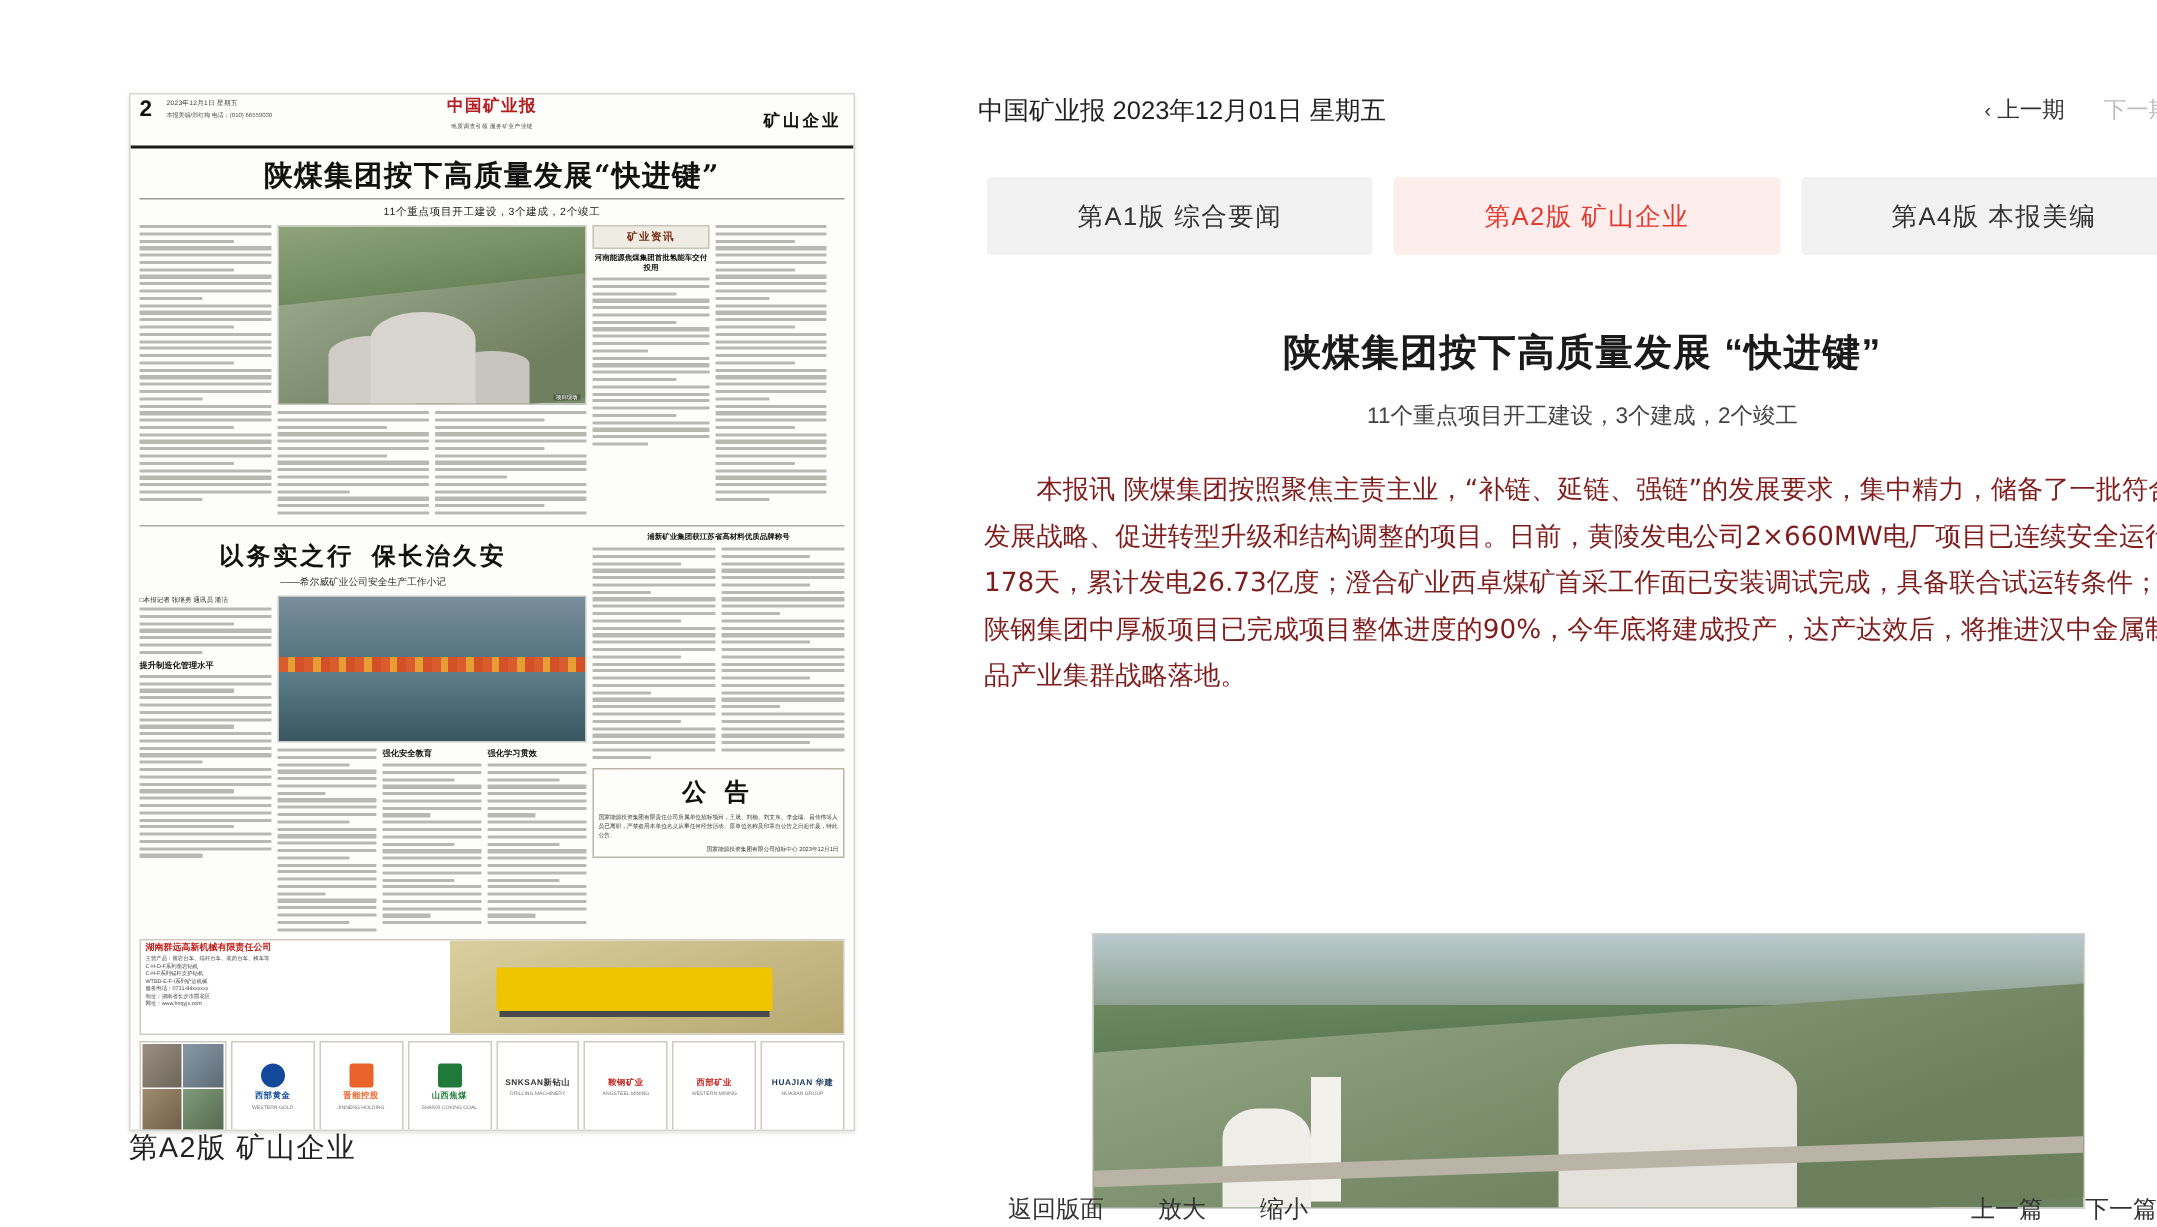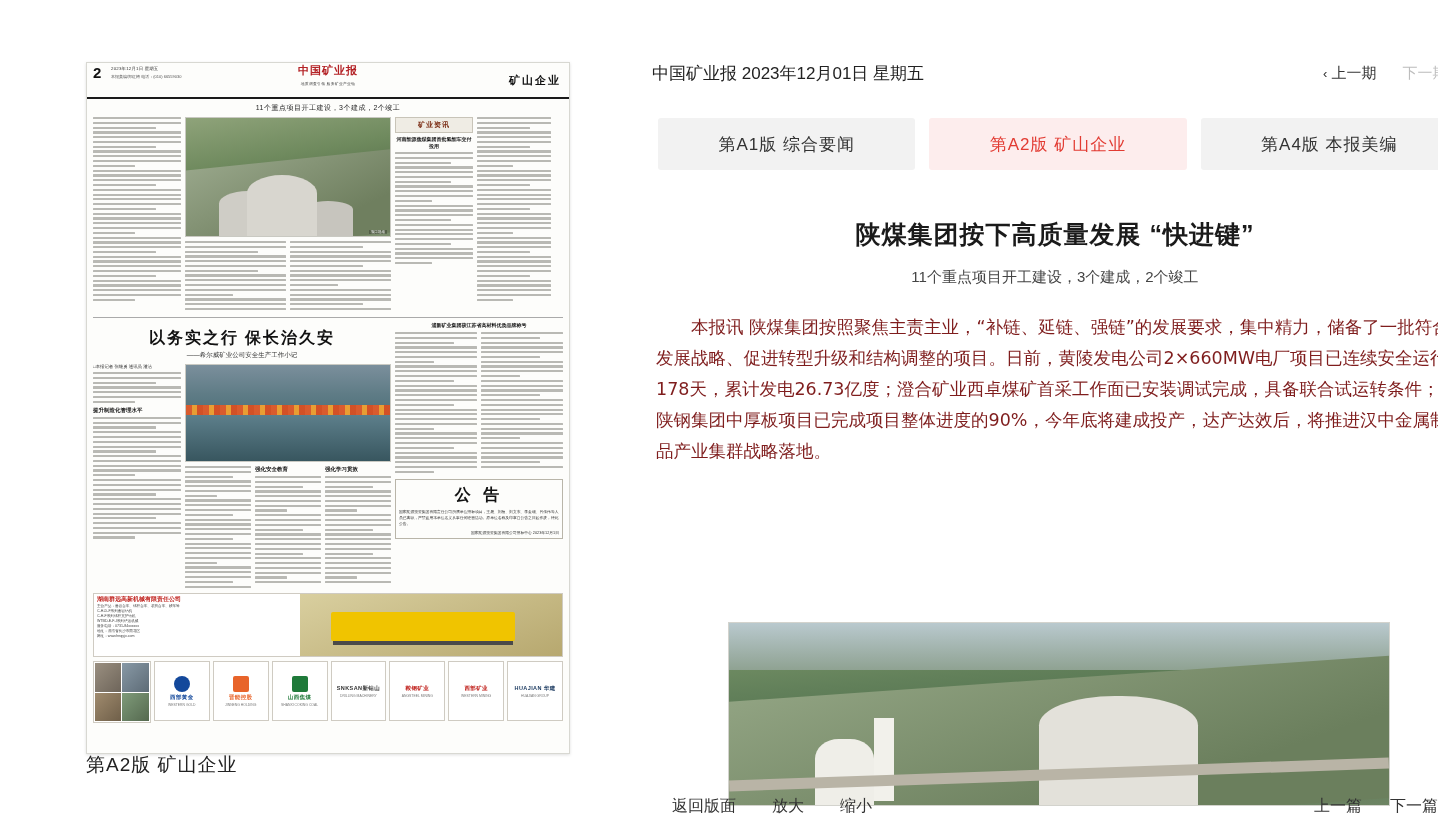--- a/index.html
+++ b/index.html
@@ -183,21 +183,21 @@
     font-size: 7px;
     font-weight: bold;
     color: #7a2b12;
     padding: 2px 0;
     letter-spacing: 1px;
   }
   .rule-top { border-top: 1px solid #aaa; margin: 4px 0; }
 
   .headline-2 {
     text-align: center;
-    font-family: Liberation Serif, serif;
+    font-family: Liberation Mono, monospace;
     font-weight: bold;
     font-size: 16px;
     letter-spacing: 2px;
     color: #111;
     margin: 6px 0 2px 0;
   }
   .headline-2-sub {
     text-align: center;
     font-size: 6.5px;
     color: #333;
@@ -510,20 +510,21 @@
         <div class="mast-dateline2">本报美编/郑红梅    电话：(010) 66559030</div>
         <div class="mast-title">
           <span class="cn">中国矿业报</span>
           <span class="sub">地质调查引领  服务矿业产业链</span>
         </div>
         <div class="mast-section">矿山企业</div>
       </div>
 
       <div class="paper-body">
 
+        <div class="headline-main">陕煤集团按下高质量发展“快进键”</div>
         <div class="headline-sub">11个重点项目开工建设，3个建成，2个竣工</div>
 
         <div class="cols-1">
           <div class="col" style="flex:0 0 88px">
             <div class="txt-lines">
               <div class="ln"></div>
                 <div class="ln"></div>
                 <div class="ln short"></div>
               <div class="ln"></div>
                 <div class="ln"></div>

